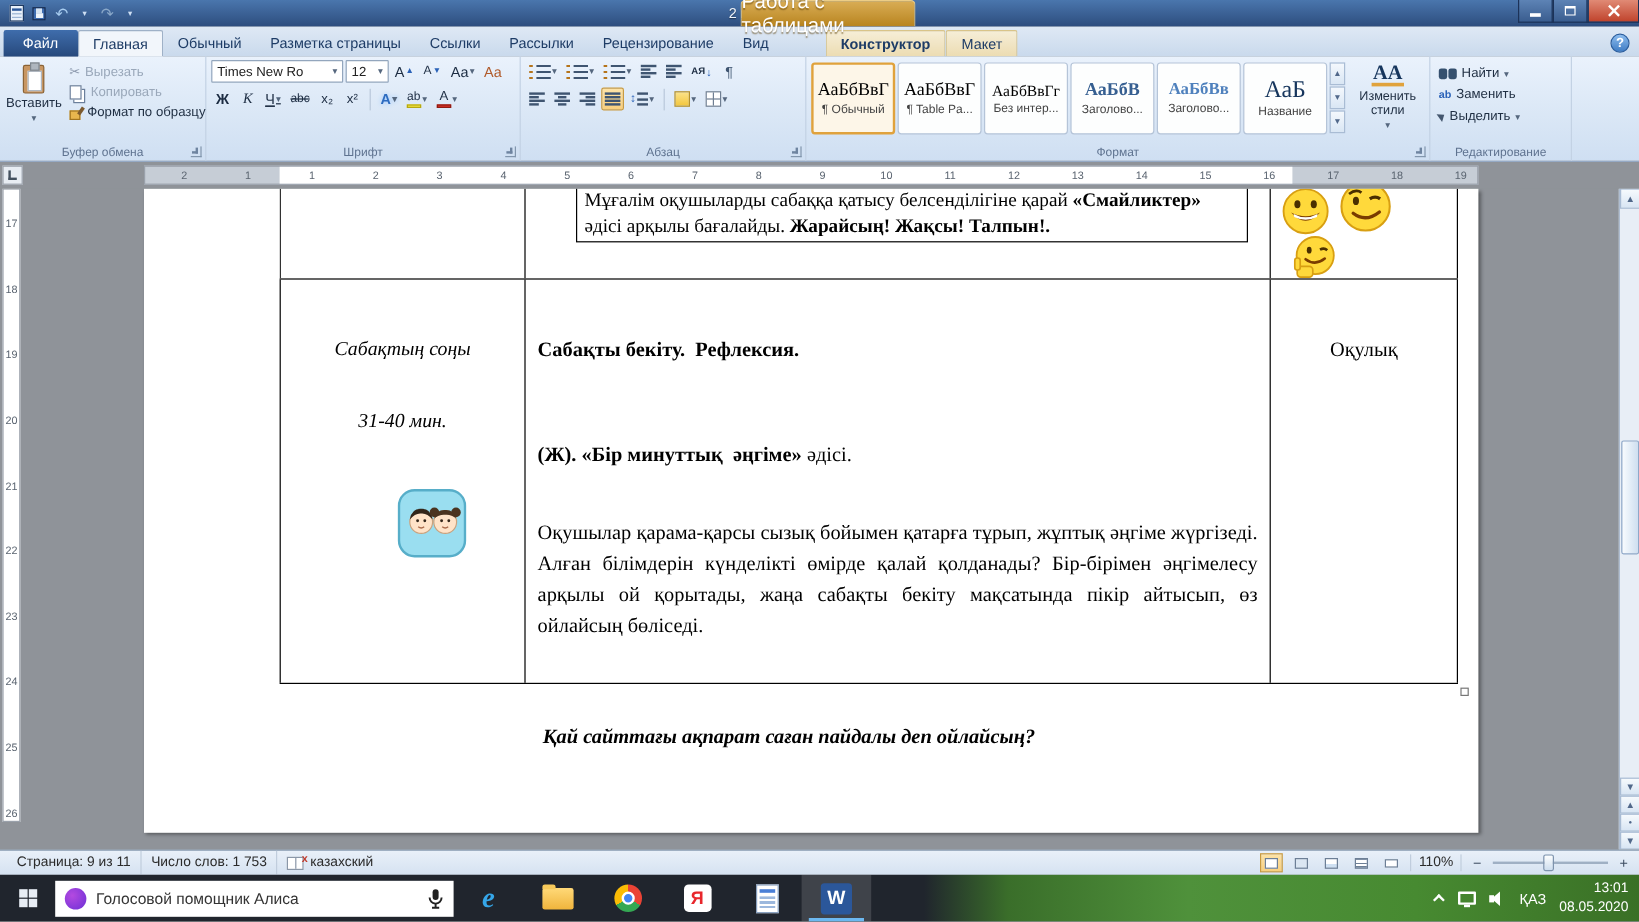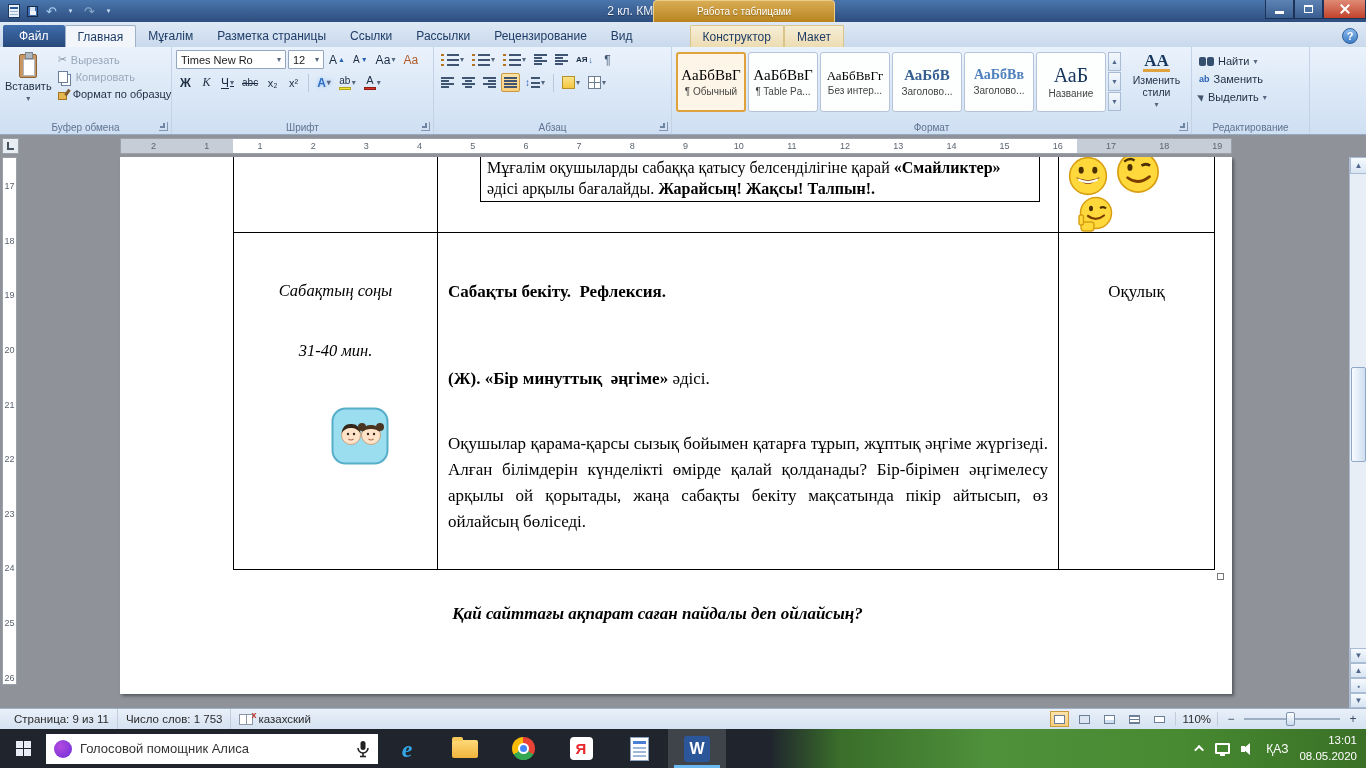--- a/index.html
+++ b/index.html
@@ -10,38 +10,38 @@
 .titlebar{position:absolute;left:0;top:0;width:100%;height:22px;background:linear-gradient(#4a76ad,#2d4d7e);display:flex;align-items:center;z-index:5;}
 .qat{display:flex;align-items:center;gap:2px;padding-left:5px;height:100%;position:relative;z-index:6;}
 .qbtn{min-width:17px;height:17px;display:flex;align-items:center;justify-content:center;font-size:11px;color:#cfe0f4;cursor:default;}
 .ic-appdoc{width:12px;height:14px;background:#e9f1fa;border:1px solid #1d3a63;position:relative;}
 .ic-appdoc::before{content:"";position:absolute;left:1px;top:2px;width:8px;height:2px;background:#2b579a;}
 .ic-appdoc::after{content:"";position:absolute;left:1px;top:6px;width:8px;height:1px;background:#9ab4d4;box-shadow:0 3px 0 #9ab4d4;}
 .ic-floppy{width:11px;height:11px;background:#3e6cb0;border:1px solid #16294a;position:relative;}
 .ic-floppy::before{content:"";position:absolute;left:2px;top:0;width:5px;height:4px;background:#d7e4f2;}
 .ic-floppy::after{content:"";position:absolute;left:2px;bottom:1px;width:6px;height:4px;background:#eef4fa;}
 .title-text{position:absolute;left:0;right:0;top:0;height:22px;line-height:22px;text-align:center;font-size:12px;color:#eef3fa;text-shadow:0 1px 1px rgba(0,0,0,.45);}
-.ctx-header{position:absolute;left:653px;top:0;width:182px;height:22px;background:linear-gradient(#d9ad55,#b8841f);border:1px solid #eccd86;border-bottom:none;border-radius:4px 4px 0 0;color:#fff;font-size:10px;display:flex;align-items:center;justify-content:center;z-index:7;text-shadow:0 1px 1px rgba(90,60,0,.5);}
+.ctx-header{position:absolute;left:617px;top:0;width:146px;height:22px;background:linear-gradient(#d9ad55,#b8841f);border:1px solid #eccd86;border-bottom:none;border-radius:4px 4px 0 0;color:#fff;font-size:17px;display:flex;align-items:center;justify-content:center;z-index:7;text-shadow:0 1px 1px rgba(90,60,0,.5);}
 .winbtns{position:absolute;right:0;top:0;display:flex;z-index:8;}
 .wbtn{width:29px;height:19px;border:1px solid #1c3258;border-top:none;display:flex;align-items:center;justify-content:center;background:linear-gradient(#5d83b5,#3a5d8f);}
 .wbtn.close{background:linear-gradient(#e08a75,#c0432c);width:43px;}
 .ic-min{width:9px;height:3px;background:#fff;margin-top:6px;}
 .ic-max{width:9px;height:8px;border:1px solid #fff;border-top:2px solid #fff;}
 .ic-x{position:relative;width:10px;height:10px;}
 .ic-x::before,.ic-x::after{content:"";position:absolute;left:4px;top:-1px;width:2px;height:12px;background:#fff;}
 .ic-x::before{transform:rotate(45deg);}.ic-x::after{transform:rotate(-45deg);}
 
 
 .tabsrow{position:absolute;left:0;top:22px;width:100%;height:25px;background:linear-gradient(#dfe9f5,#c9d9ec);display:flex;align-items:flex-end;z-index:4;}
 .tab{height:22px;line-height:22px;padding:0 12px;font-size:12px;color:#1e3c66;cursor:default;}
 .tab.file{background:linear-gradient(#3f6dac,#27497c);color:#fff;border-radius:2px 2px 0 0;margin-left:3px;padding:0 16px;}
 .tab.active{background:#f2f6fb;border:1px solid #9fb1c7;border-bottom:none;border-radius:2px 2px 0 0;}
 .tab.ctx{background:linear-gradient(#f6eed7,#ecdcb2);border:1px solid #d9c globalization;}
 .tab.ctx{border:1px solid #d9c489;border-bottom:none;border-radius:2px 2px 0 0;}
-.tab.ctx1{margin-left:45px;}
+.tab.ctx1{margin-left:35px;font-weight:bold;}
 .help-circle{margin-left:auto;margin-right:8px;margin-bottom:3px;width:16px;height:16px;border-radius:50%;background:linear-gradient(#8cbcee,#3f7cc4);border:1px solid #2d5f9e;color:#fff;font-size:11px;font-weight:bold;display:flex;align-items:center;justify-content:center;}
 
 
 .ribbon{position:absolute;left:0;top:47px;width:100%;height:88px;background:linear-gradient(#eaf2fc 0%,#dde9f7 45%,#cfdff2 100%);border-bottom:1px solid #95a9c4;display:flex;z-index:3;}
 .rgroup{position:relative;height:100%;border-right:1px solid #c3d2e4;padding:3px 4px 15px 4px;}
 .rgroup-label{position:absolute;bottom:1px;left:0;right:0;text-align:center;font-size:10px;color:#5f7390;}
 .launcher{position:absolute;right:3px;bottom:3px;width:9px;height:9px;border-right:1px solid #8296ad;border-bottom:1px solid #8296ad;}
 .launcher::after{content:"";position:absolute;right:2px;bottom:2px;width:3px;height:3px;border-right:2px solid #6e84a0;border-bottom:2px solid #6e84a0;}
 .sbtn{display:flex;align-items:center;gap:4px;font-size:11px;color:#1f2e42;padding:1px 3px;border-radius:2px;white-space:nowrap;}
 .sbtn.disabled{color:#9aa8ba;}
@@ -215,21 +215,21 @@
         </div>
       <div class="wbtn close">
           <span class="ic-x"></span>
         </div>
     </div>
   </div>
 
   <div class="tabsrow">
     <div class="tab file">Файл</div>
     <div class="tab active">Главная</div>
-    <div class="tab">Мұғалім</div>
+    <div class="tab">Обычный</div>
     <div class="tab">Разметка страницы</div>
     <div class="tab">Ссылки</div>
     <div class="tab">Рассылки</div>
     <div class="tab">Рецензирование</div>
     <div class="tab">Вид</div>
     <div class="tab ctx ctx1">Конструктор</div>
     <div class="tab ctx">Макет</div>
     <div class="help-circle">?</div>
   </div>
 

